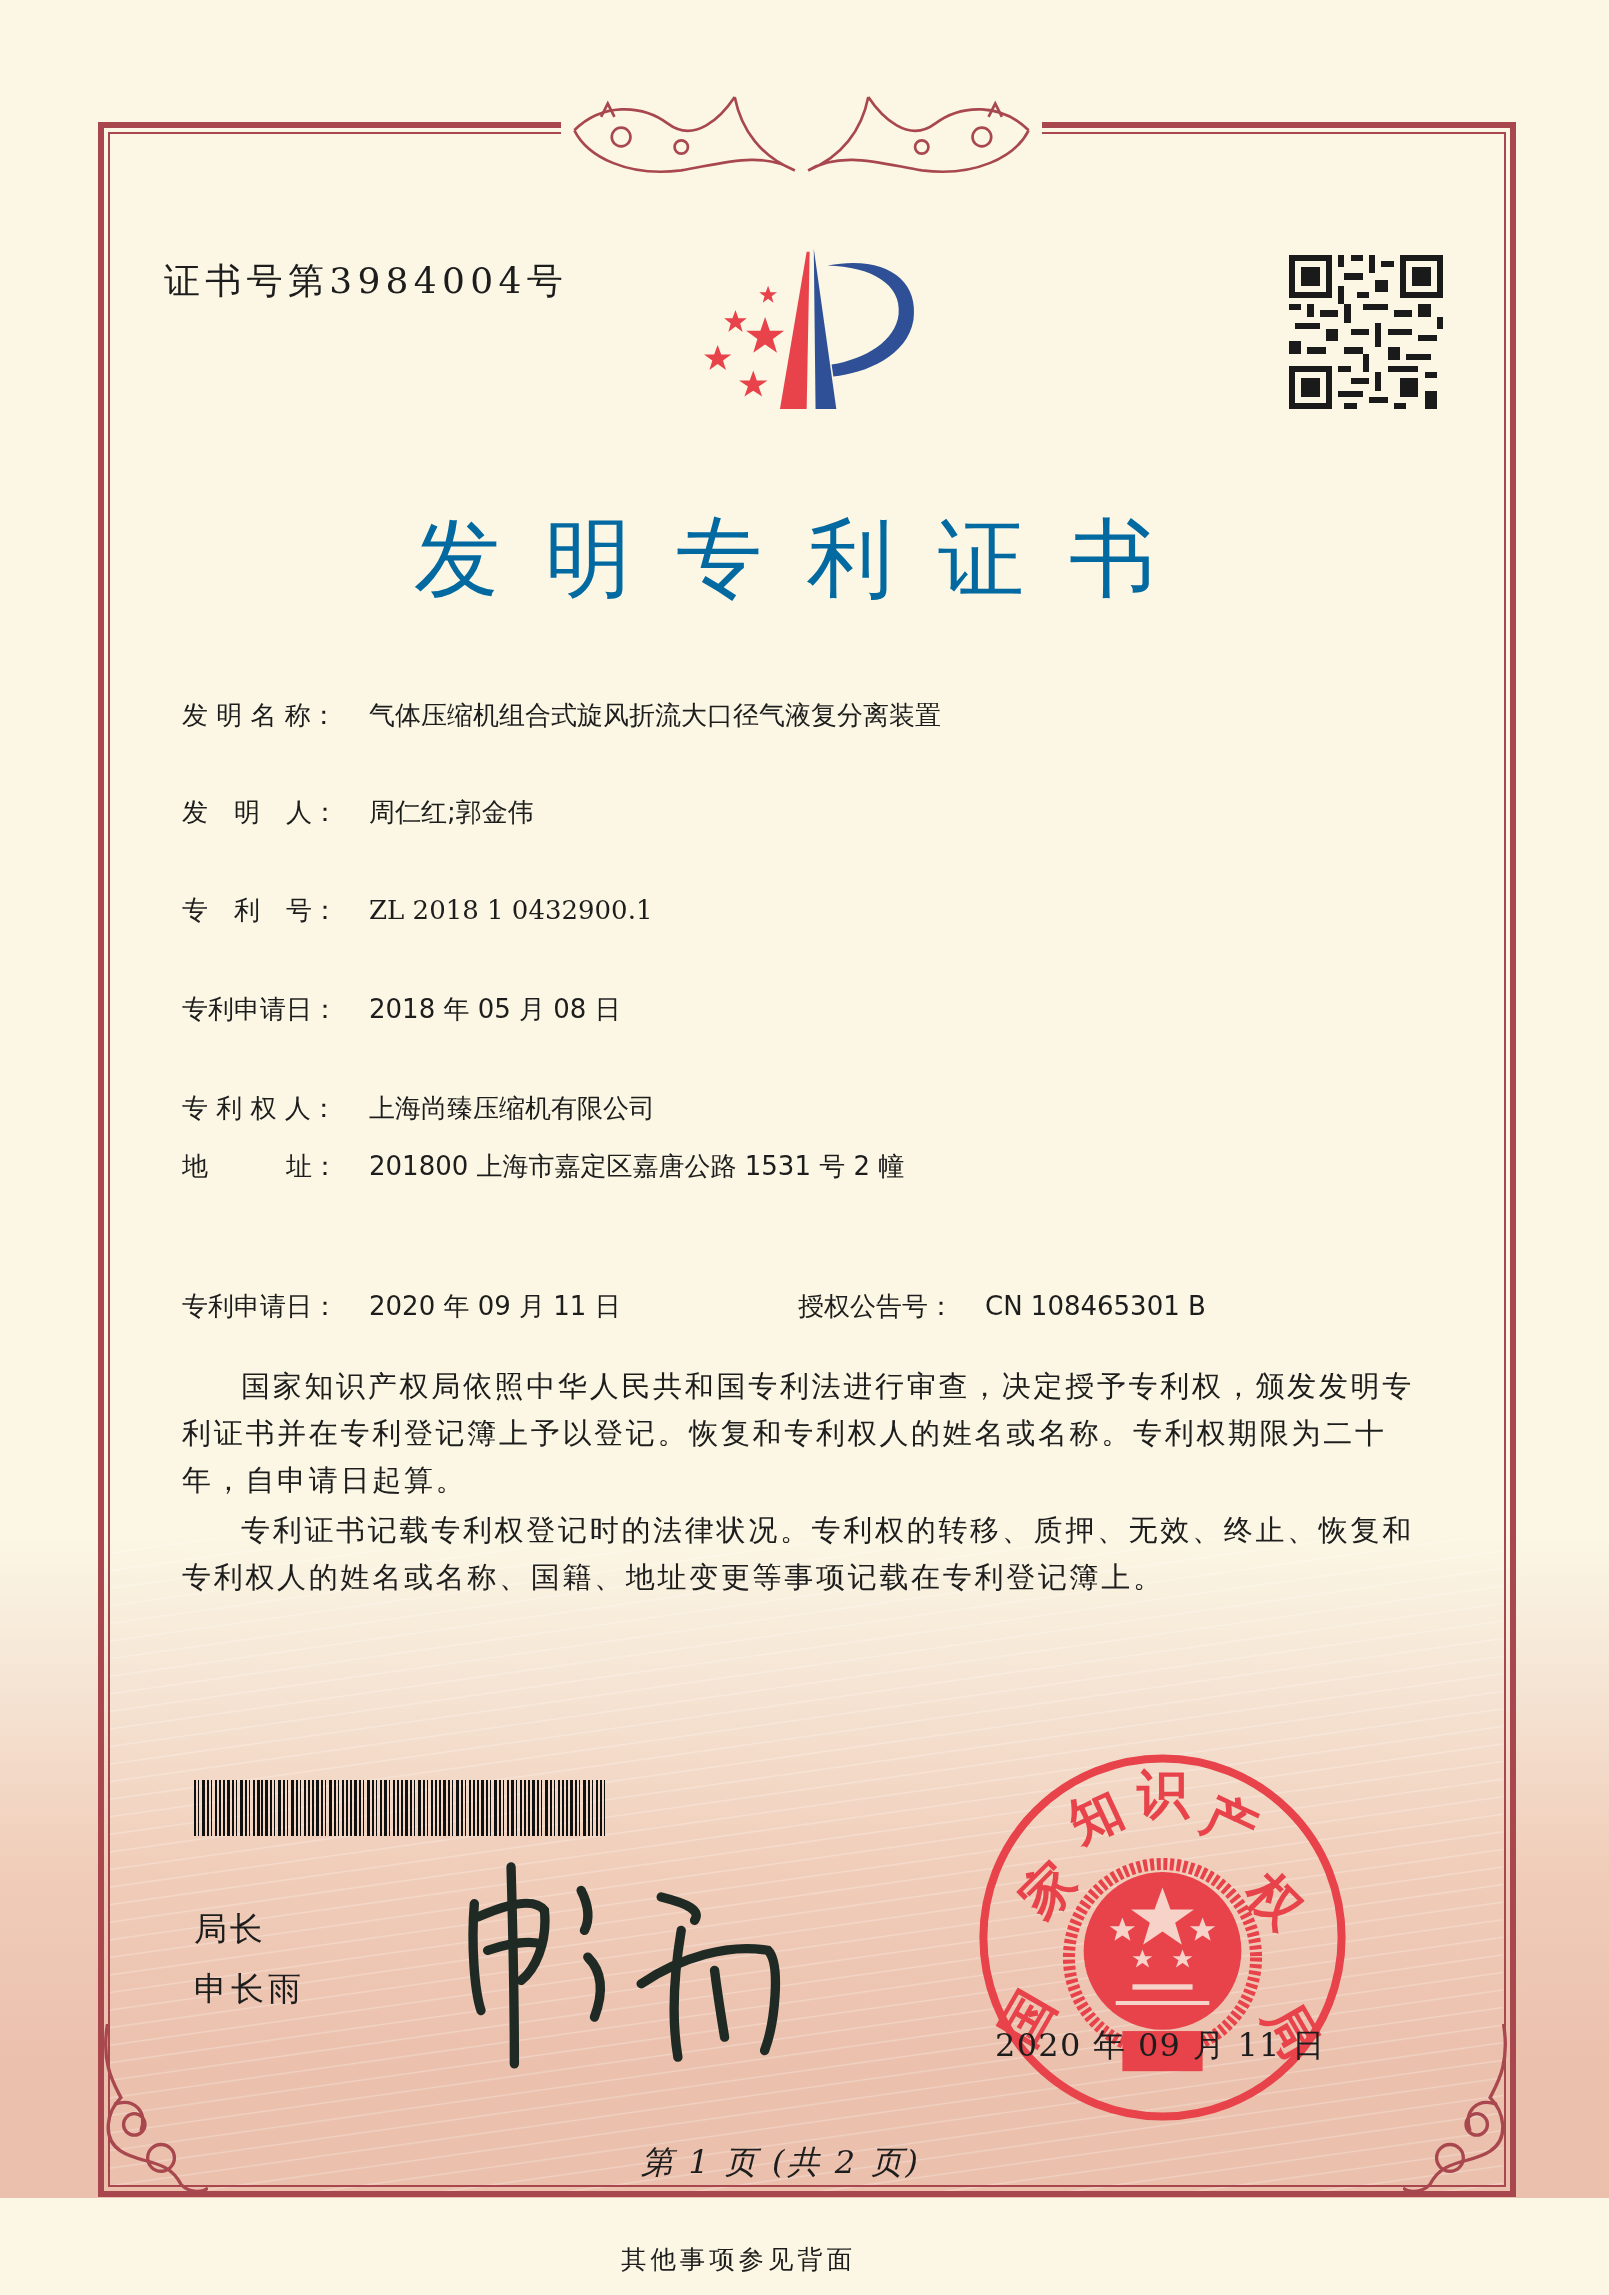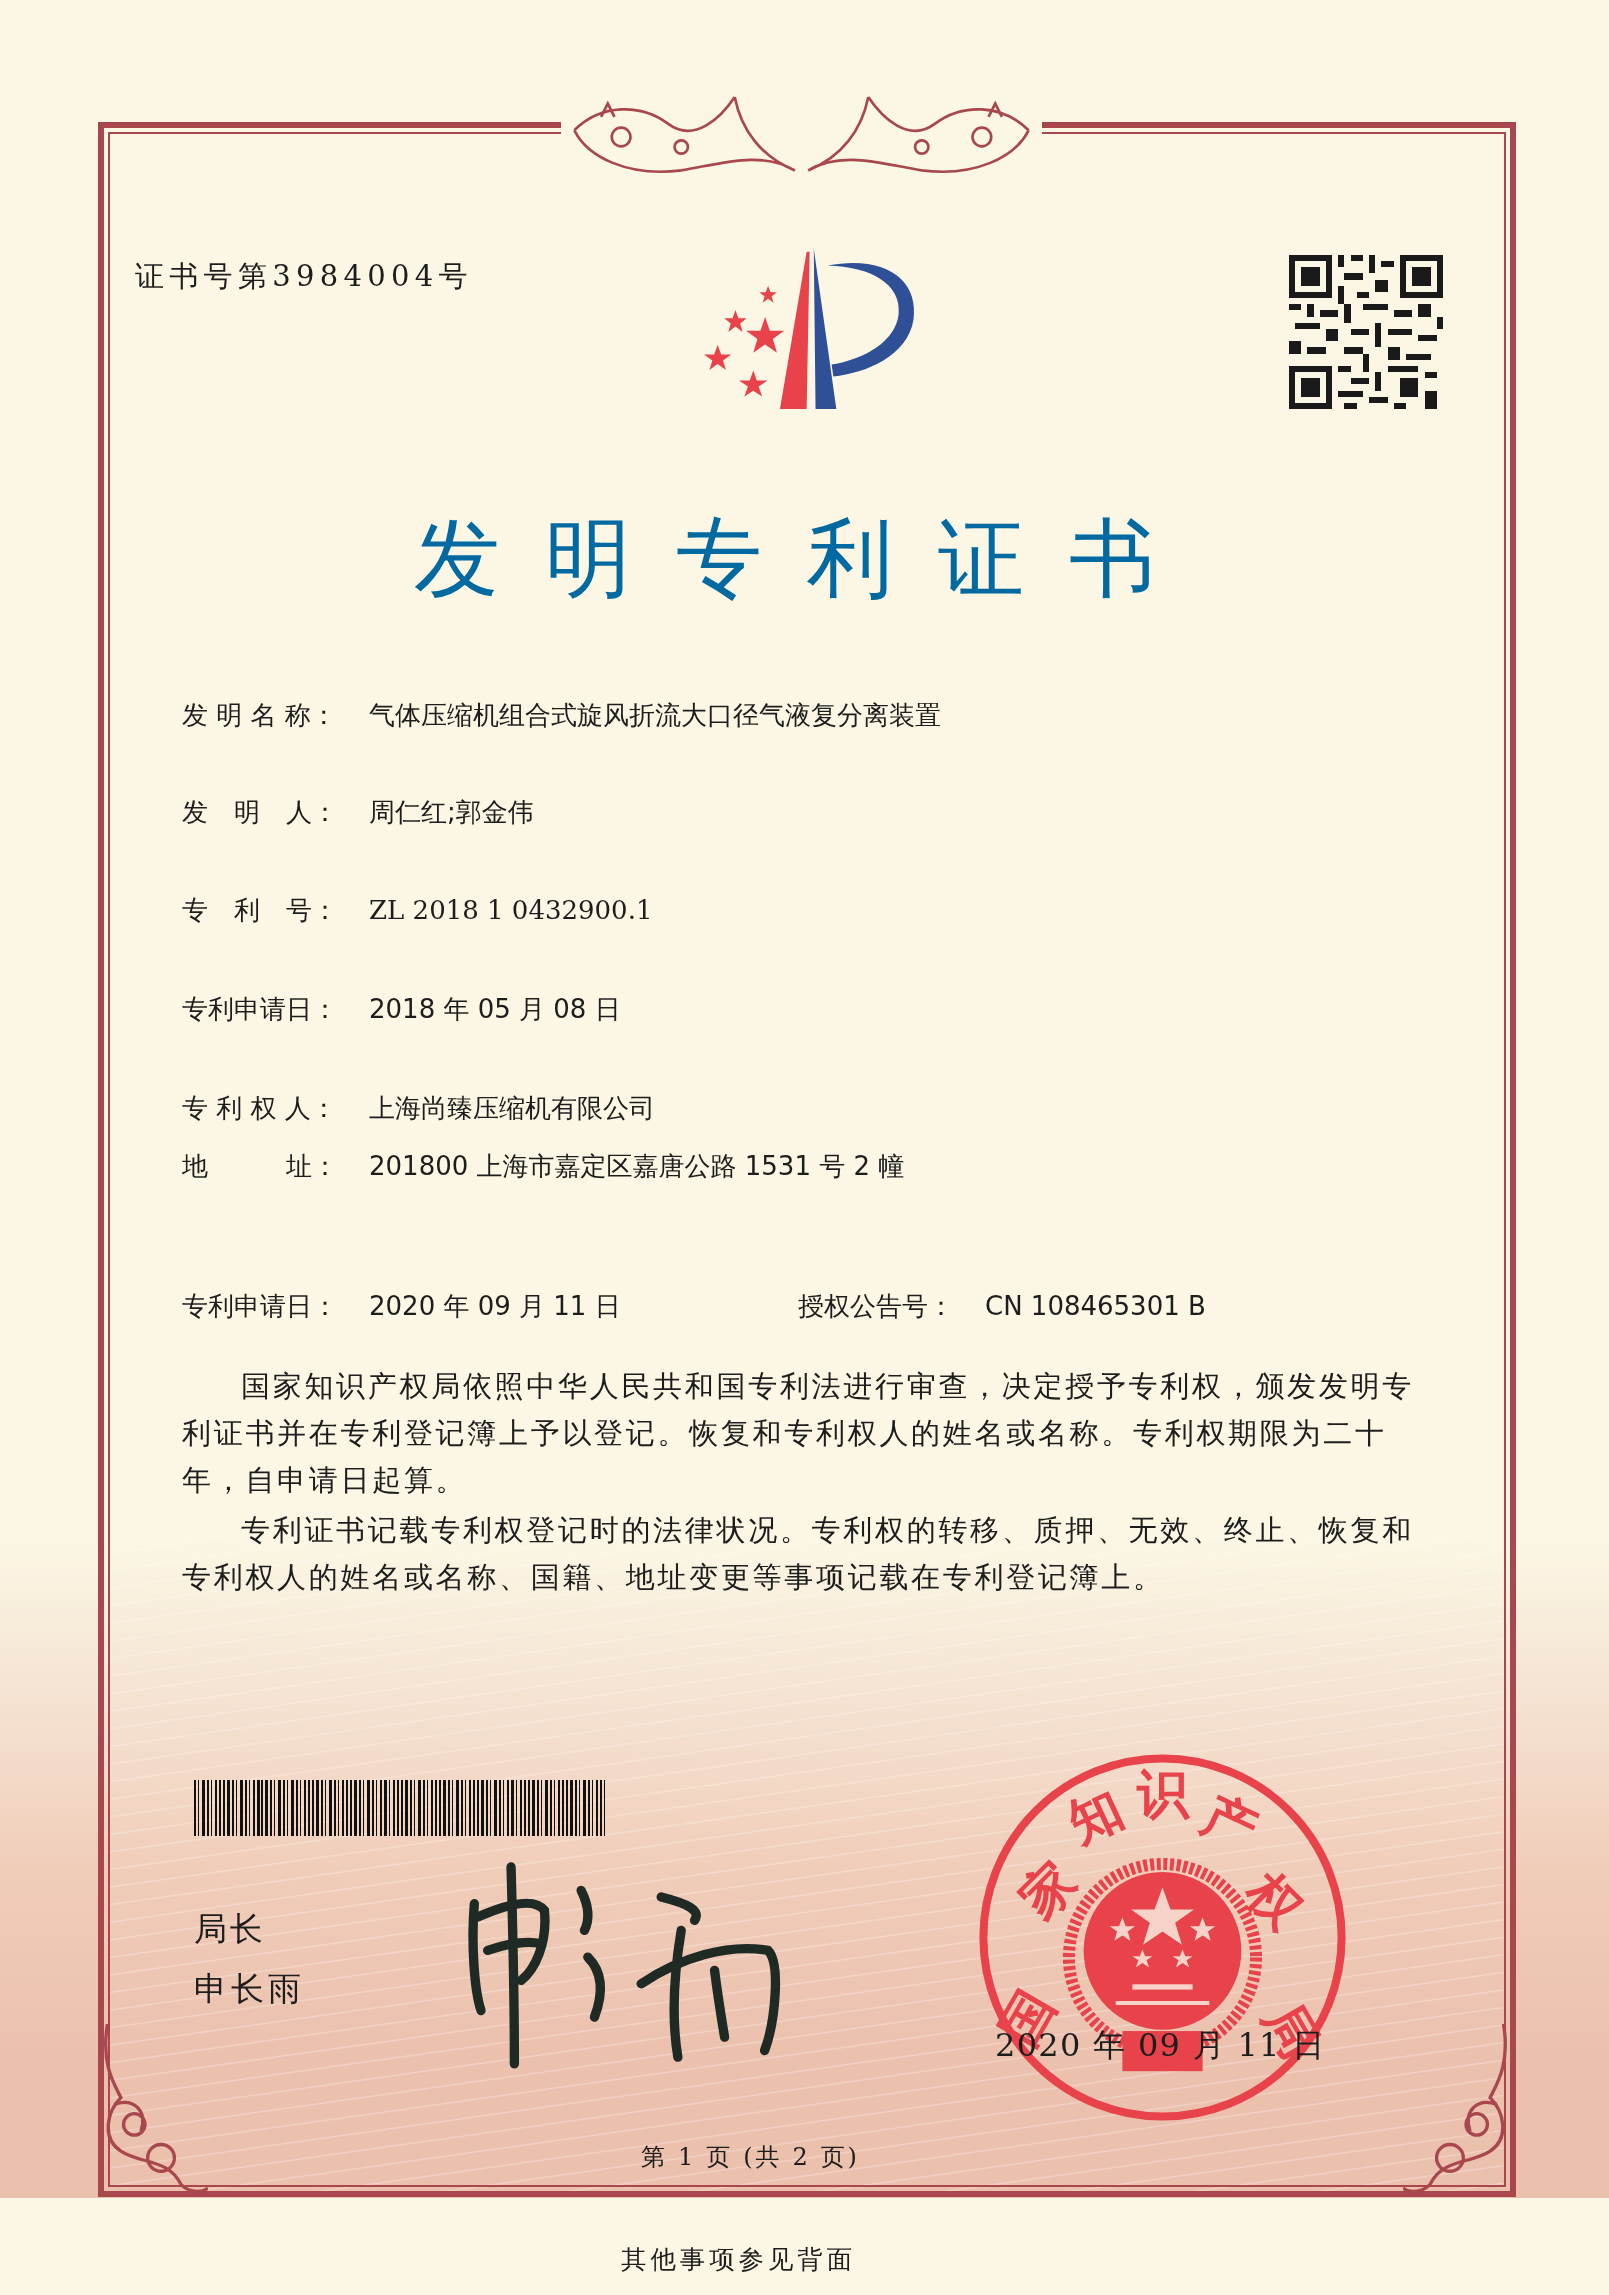--- a/index.html
+++ b/index.html
@@ -31,21 +31,21 @@
     position:absolute; left:561px; top:90px; width:481px; height:94px;
     background:#fbf7e4;
   }
   .ornament-top svg { width:100%; height:100%; }
   .corner { position:absolute; width:114px; height:174px; }
   .corner svg { width:100%; height:100%; }
   .corner-bl { left:94px; top:2024px; }
   .corner-br { left:1403px; top:2024px; transform:scaleX(-1); }
 
   .cert-no {
-    position:absolute; left:135px; top:257px; font-size:29px; letter-spacing:5.3px;
+    position:absolute; left:164px; top:257px; font-size:36px; letter-spacing:5.3px;
   }
   .logo { position:absolute; left:688px; top:237px; width:267px; height:200px; }
   .qr { position:absolute; left:1289px; top:255px; width:154px; height:154px; background:#fbf7e4; }
 
   .title {
     position:absolute; left:414px; top:501px; width:708px;
     font-size:86px; letter-spacing:45px; font-family:"DejaVu Sans","Liberation Sans",sans-serif;
     white-space:nowrap; color:#0369a1;
   }
   .field {
@@ -70,21 +70,21 @@
   }
   .director-title { top:1907px; letter-spacing:2.7px; }
   .director-name { top:1967px; letter-spacing:4px; }
   .signature { position:absolute; left:461px; top:1857px; width:347px; height:214px; }
 
   .seal { position:absolute; left:962px; top:1737px; width:401px; height:401px; }
   .seal-date {
     position:absolute; left:995px; top:2024px; font-size:32px; letter-spacing:1.3px;
   }
   .page-indicator {
-    position:absolute; left:641px; top:2141px; font-size:24px; letter-spacing:2.7px;
+    position:absolute; left:641px; top:2141px; font-size:32px; letter-spacing:2.7px;font-style:italic;
   }
   .footer-note {
     position:absolute; left:621px; top:2243px; font-size:25.4px; letter-spacing:4px;
     font-family:Liberation Sans, sans-serif;
   }
 </style>
 </head>
 <body>
 
 <div class="page-tint"></div>

